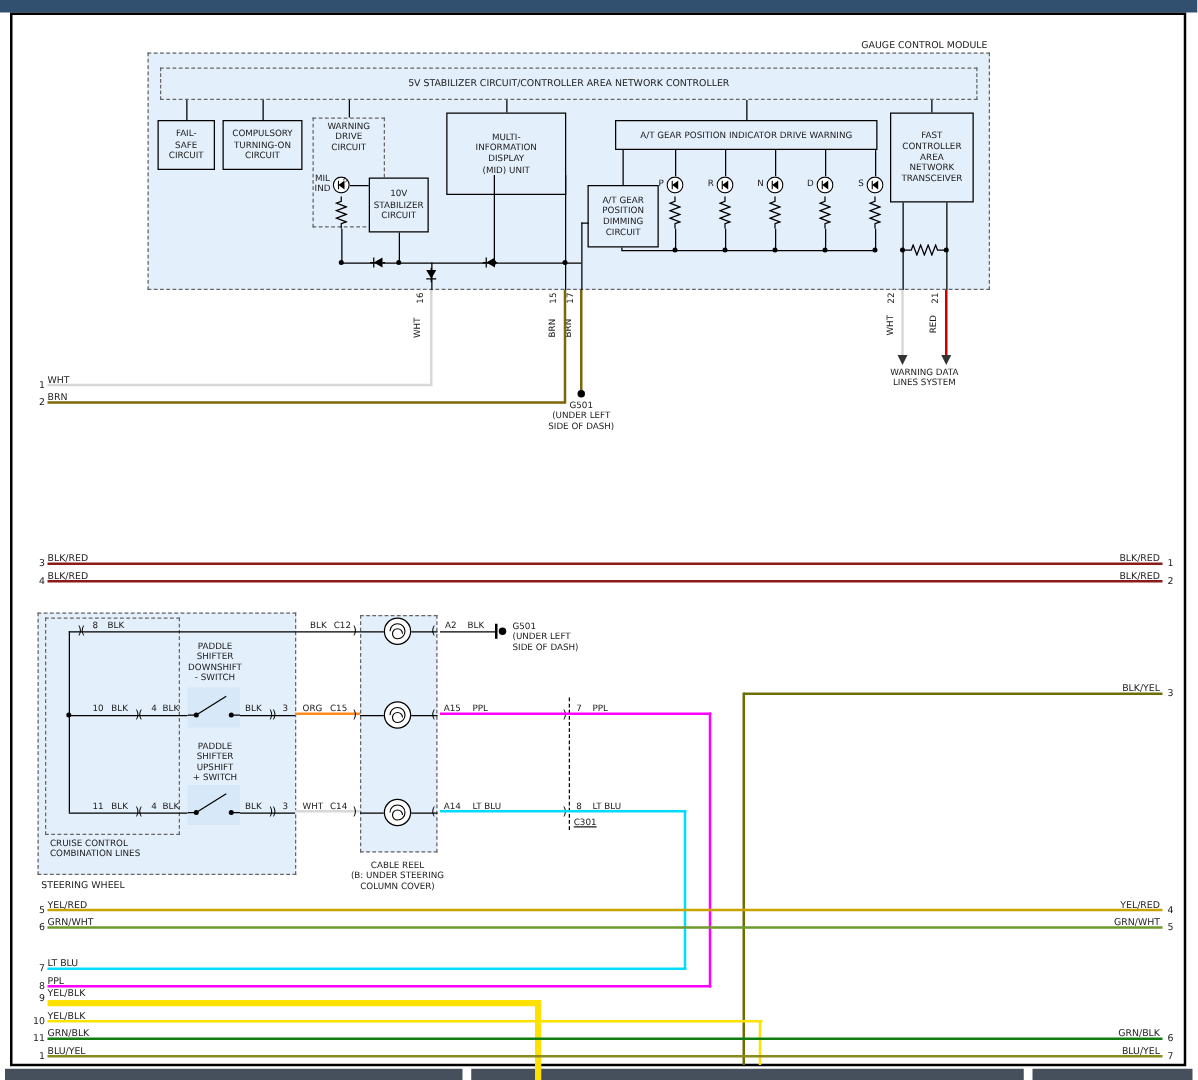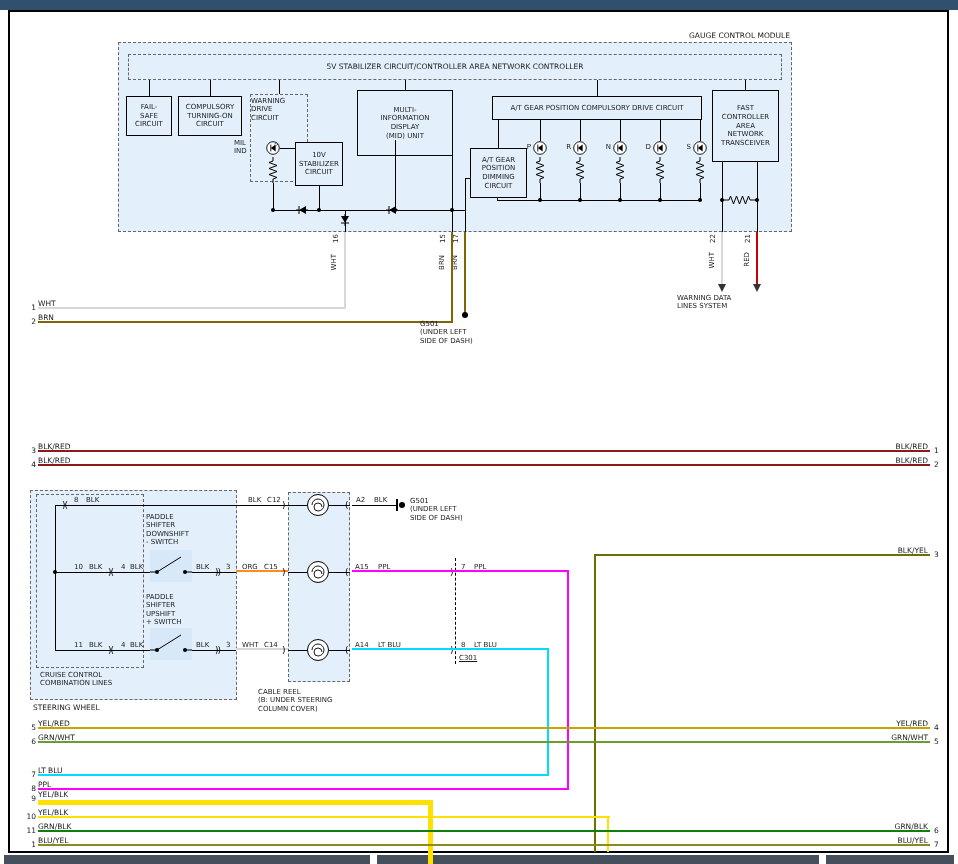--- a/index.html
+++ b/index.html
@@ -1,21 +1,21 @@
 <!DOCTYPE html>
 <html><head>
 <meta charset="utf-8">
 <style>
   *{margin:0;padding:0;box-sizing:border-box}
   html,body{width:958px;height:864px;background:#fff;overflow:hidden}
   body{position:relative;font-family:"DejaVu Sans","Liberation Sans",sans-serif;color:#1a1a1a}
   .abs{position:absolute}
   .lbl{position:absolute;font-size:7.5px;line-height:1.2;white-space:pre-line}
   .s{font-size:7px}
-  .c{text-align:left}
+  .c{text-align:center}
   .r{text-align:right}
   .u{text-decoration:underline}
   .vlbl{position:absolute;font-size:7px;writing-mode:vertical-rl;transform:rotate(180deg);line-height:1}
   .cbox{position:absolute;background:#e3effb;border:1px solid #000;display:flex;align-items:center;justify-content:center;text-align:center;font-size:7px;line-height:1.25;white-space:pre-line}
   .dashbox{position:absolute;background:#e3effb;border:1px dashed #666}
   .dsh{border:1px dashed #666 !important}
   .hl{position:absolute;height:1px;background:#000}
   .vl{position:absolute;width:1px;background:#000}
   .hw{position:absolute;height:2px}
   .vw{position:absolute;width:2px}
@@ -42,39 +42,39 @@
 <div class="cbox" style="left:126px;top:96px;width:46px;height:40px">FAIL-
 SAFE
 CIRCUIT</div>
 <div class="cbox" style="left:178px;top:96px;width:64px;height:40px">COMPULSORY
 TURNING-ON
 CIRCUIT</div>
 <div class="dashbox" style="left:250px;top:94px;width:58px;height:88px"></div>
 <div class="lbl c s" style="left:251px;top:97px;width:56px">WARNING
 DRIVE
 CIRCUIT</div>
-<div class="lbl c s" style="left:234px;top:139px;width:18px">MIL
+<div class="lbl c s" style="left:249px;top:139px;width:18px">MIL
 IND</div>
 <svg class="abs" style="left:266px;top:141px" width="14" height="14" viewBox="0 0 14 14">
     <circle cx="7" cy="7" r="6.3" fill="#fff" stroke="#000" stroke-width="0.9"></circle>
     <path d="M4.8 3.6 V10.4" stroke="#000" stroke-width="0.9"></path>
     <path d="M9.6 3.4 L9.6 10.6 L4.8 7 Z" fill="#000"></path>
     <path d="M8.5 3 l2 -1.6 M10.3 4.5 l2 -1.6" stroke="#000" stroke-width="0.7"></path>
   </svg>
 <svg class="abs" style="left:268px;top:157px" width="10" height="26" viewBox="0 0 10 26">
     <polyline points="5,0 5,4 1,5.5 9,8.5 1,11.5 9,14.5 1,17.5 9,20.5 5,22 5,26" fill="none" stroke="#000" stroke-width="1"></polyline>
   </svg>
 <div class="cbox" style="left:295px;top:142px;width:48px;height:44px">10V
 STABILIZER
 CIRCUIT</div>
 <div class="cbox" style="left:357px;top:90px;width:96px;height:66px">MULTI-
 INFORMATION
 DISPLAY
 (MID) UNIT</div>
-<div class="cbox" style="left:492px;top:96px;width:210px;height:24px">A/T GEAR POSITION COMPULSORY DRIVE CIRCUIT</div>
+<div class="cbox" style="left:492px;top:96px;width:210px;height:24px">A/T GEAR POSITION INDICATOR DRIVE WARNING</div>
 <div class="cbox" style="left:470px;top:148px;width:57px;height:50px">A/T GEAR
 POSITION
 DIMMING
 CIRCUIT</div>
 <div class="cbox" style="left:712px;top:90px;width:67px;height:72px">FAST
 CONTROLLER
 AREA
 NETWORK
 TRANSCEIVER</div>
 

